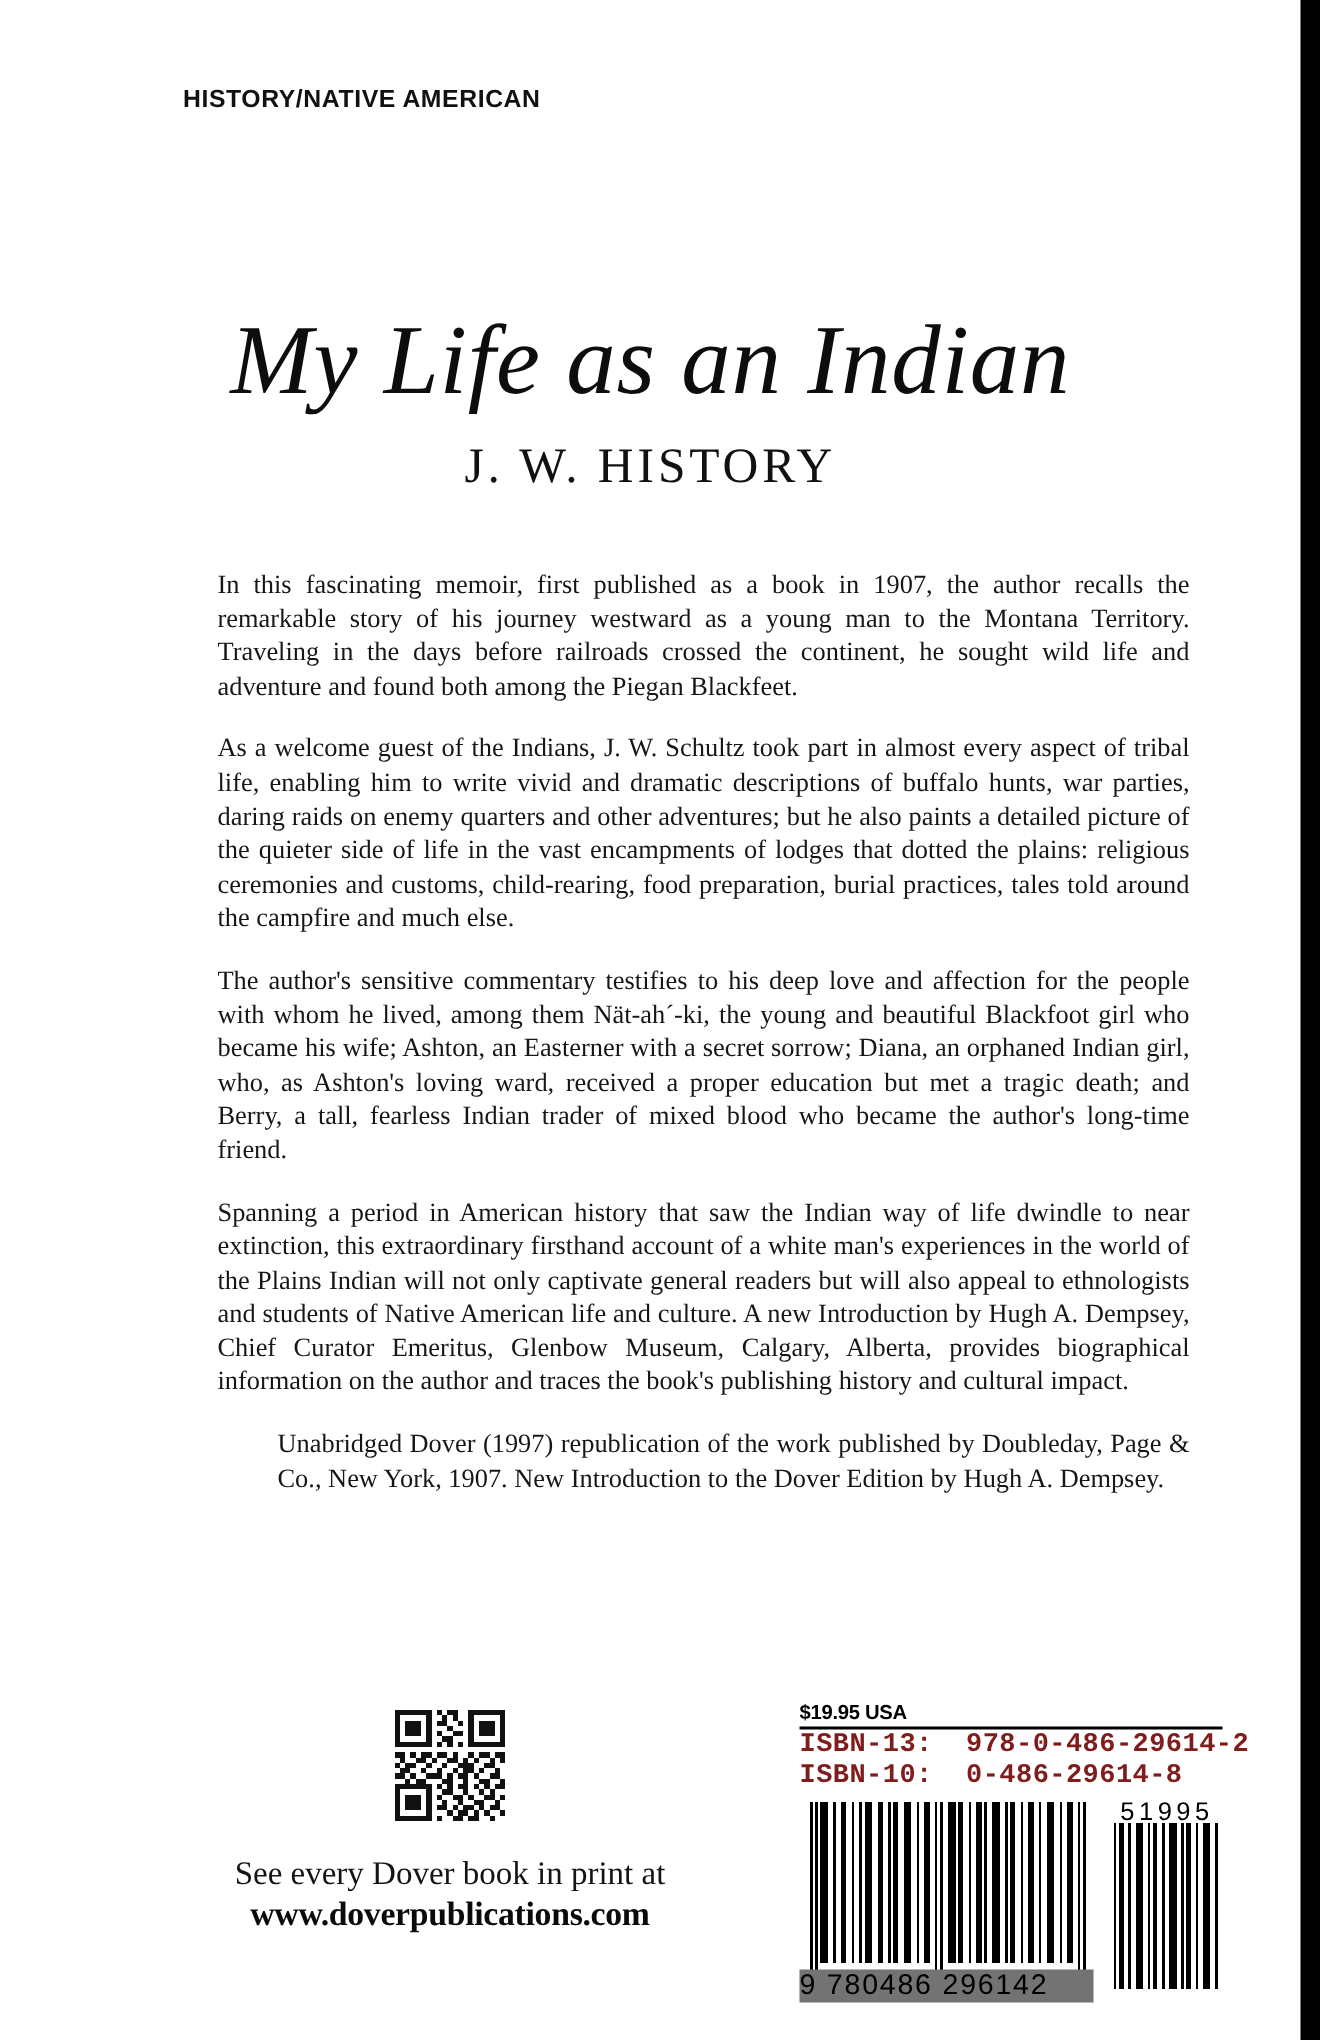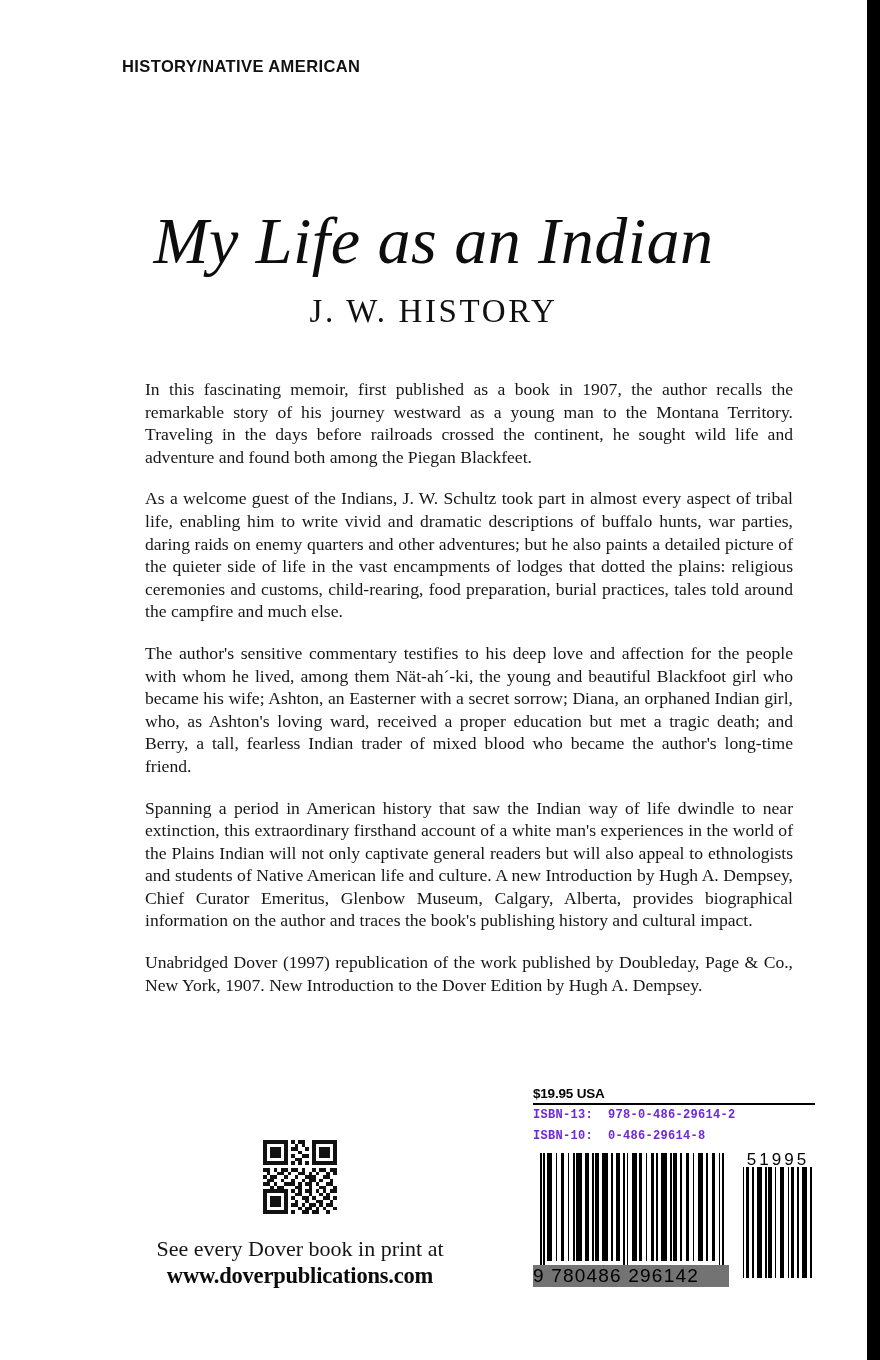--- a/index.html
+++ b/index.html
@@ -84,21 +84,21 @@
   }
   .blurb p {
     margin: 0 0 19px 0;
     font-family: "Liberation Serif", serif;
     font-size: 17.6px;
     line-height: 22.6px;
     text-align: justify;
     color: #161616;
     hyphens: manual;
   }
-  .blurb p:last-child { margin-bottom: 0; }
+  .blurb p:last-child { margin-bottom: 0; margin-left: 40px; }
 
   
   .dover-promo {
     position: absolute;
     left: 140px;
     top: 1133px;
     width: 320px;
     text-align: center;
   }
   .qr {
@@ -132,29 +132,30 @@
   }
   .price {
     font-family: "Liberation Sans", sans-serif;
     font-weight: bold;
     font-size: 13.5px;
     letter-spacing: -0.2px;
     padding-bottom: 2px;
     border-bottom: 2px solid #000;
     display: block;
     color: #000;
+    margin-top: 48px;
   }
   .isbn-line {
     font-family: "Liberation Mono", monospace;
     font-weight: bold;
-    font-size: 12px;
+    font-size: 18px;
     line-height: 21px;
     letter-spacing: 0.3px;
     white-space: pre;
-    color: #6d28d9;
+    color: #7f1d1d;
   }
 
   .ean-wrap {
     position: relative;
     margin-top: 6px;
     width: 282px;
     height: 150px;
   }
   .ean-main {
     position: absolute;

